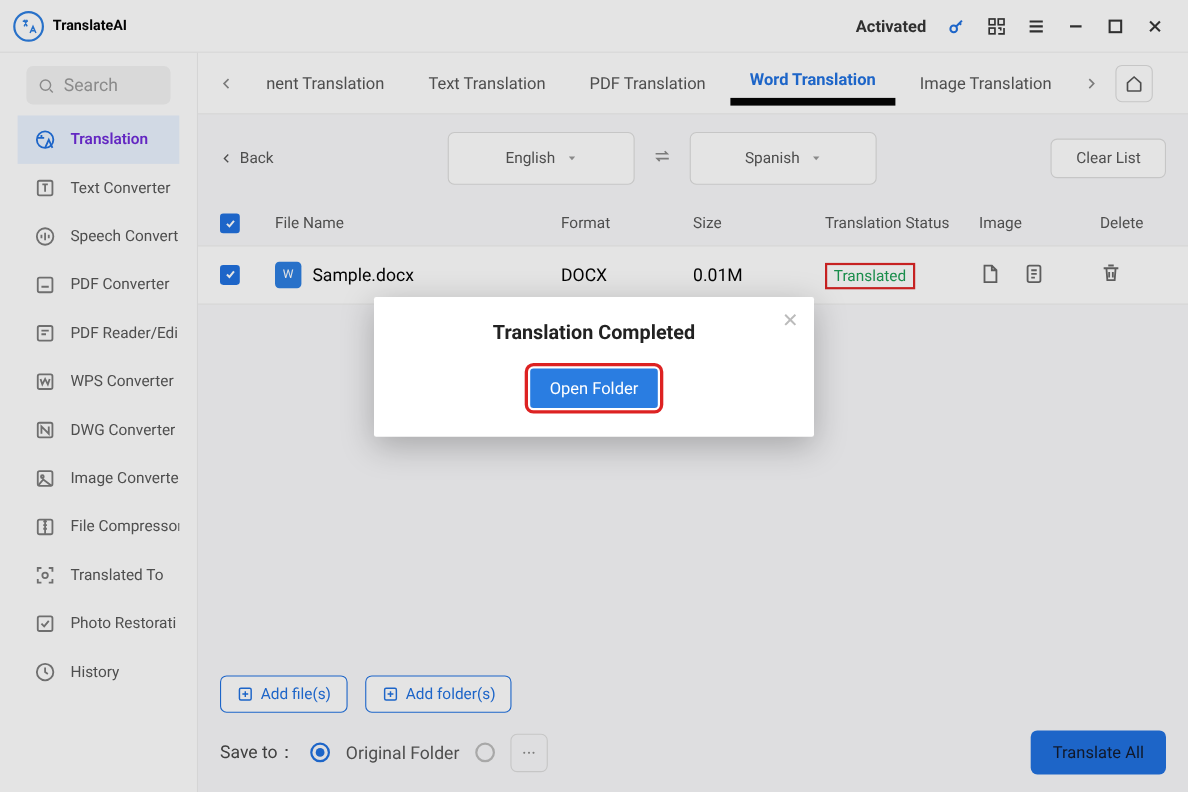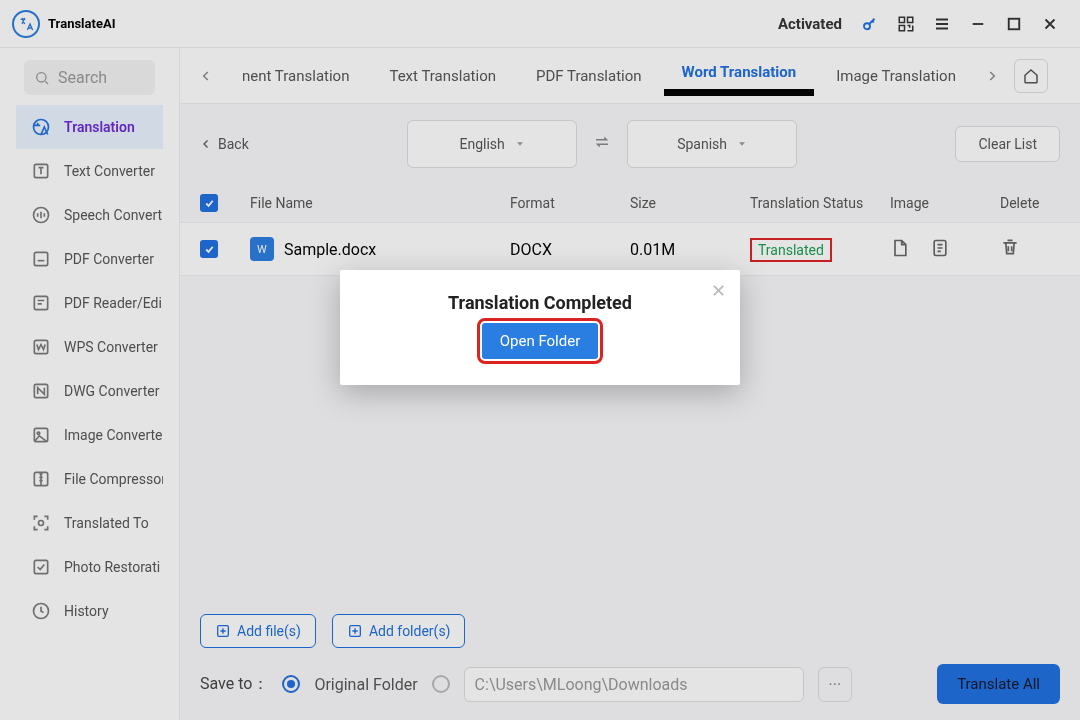--- a/index.html
+++ b/index.html
@@ -48,21 +48,21 @@
 .save-row{display:flex;align-items:center;padding:16px 20px;gap:14px}
 .radio{width:18px;height:18px;border-radius:50%;border:2px solid #1d6fe0;display:inline-flex;align-items:center;justify-content:center}
 .radio.on::after{content:"";width:8px;height:8px;border-radius:50%;background:#1d6fe0}
 .radio.off{border-color:#bbb}
 .path-box{flex:1;max-width:340px;display:flex;align-items:center;border:1px solid #ddd;border-radius:6px;padding:7px 10px;color:#999;background:#fff}
 .dots{border:1px solid #ddd;border-radius:6px;padding:7px 10px;color:#888}
 .translate-all{margin-left:auto;background:#1d6fe0;color:#0f172a;padding:11px 20px;border-radius:6px;font-size:15px}
 .overlay{position:absolute;inset:0;background:rgba(30,30,30,.12);display:flex;align-items:flex-start;justify-content:center}
 .modal{margin-top:270px;width:400px;background:#fff;border-radius:2px;box-shadow:0 8px 30px rgba(0,0,0,.25);padding:22px 20px 26px;position:relative;text-align:center}
 .modal-x{position:absolute;top:10px;right:14px;color:#bbb;font-size:18px}
-.modal-title{font-weight:700;font-size:18px;color:#222;margin-bottom:10px}
+.modal-title{font-weight:700;font-size:18px;color:#222;margin-bottom:22px}
 .modal-msg{color:#666;font-size:14px;line-height:1.5;margin-bottom:20px}
 .modal-btn{display:inline-block;background:#2a7de1;color:#fff;padding:9px 18px;border-radius:3px;font-size:15px;outline:3px solid #d22;outline-offset:2px}
 </style>
 </head>
 <body>
 
 <div class="titlebar">
   <div class="logo">
     <span class="logo-icon">
       <svg viewBox="0 0 24 24" width="16" height="16" fill="none" stroke="currentColor" stroke-width="2">
@@ -344,23 +344,20 @@
           </svg>
           <span>Add folder(s)</span>
         </div>
     </div>
 
     <div class="save-row">
       <span style="color:#444">Save to：</span>
       <span class="radio on"></span>
       <span style="color:#555">Original Folder</span>
       <span class="radio off"></span>
-      <div class="path-box">
-          <span>C:\Users\MLoong\Downloads</span>
-        </div>
       <div class="dots">···</div>
       <div class="translate-all">Translate All</div>
     </div>
   </div>
 </div>
 
 <div class="overlay">
   <div class="modal">
     <span class="modal-x">✕</span>
     <div class="modal-title">Translation Completed</div>

